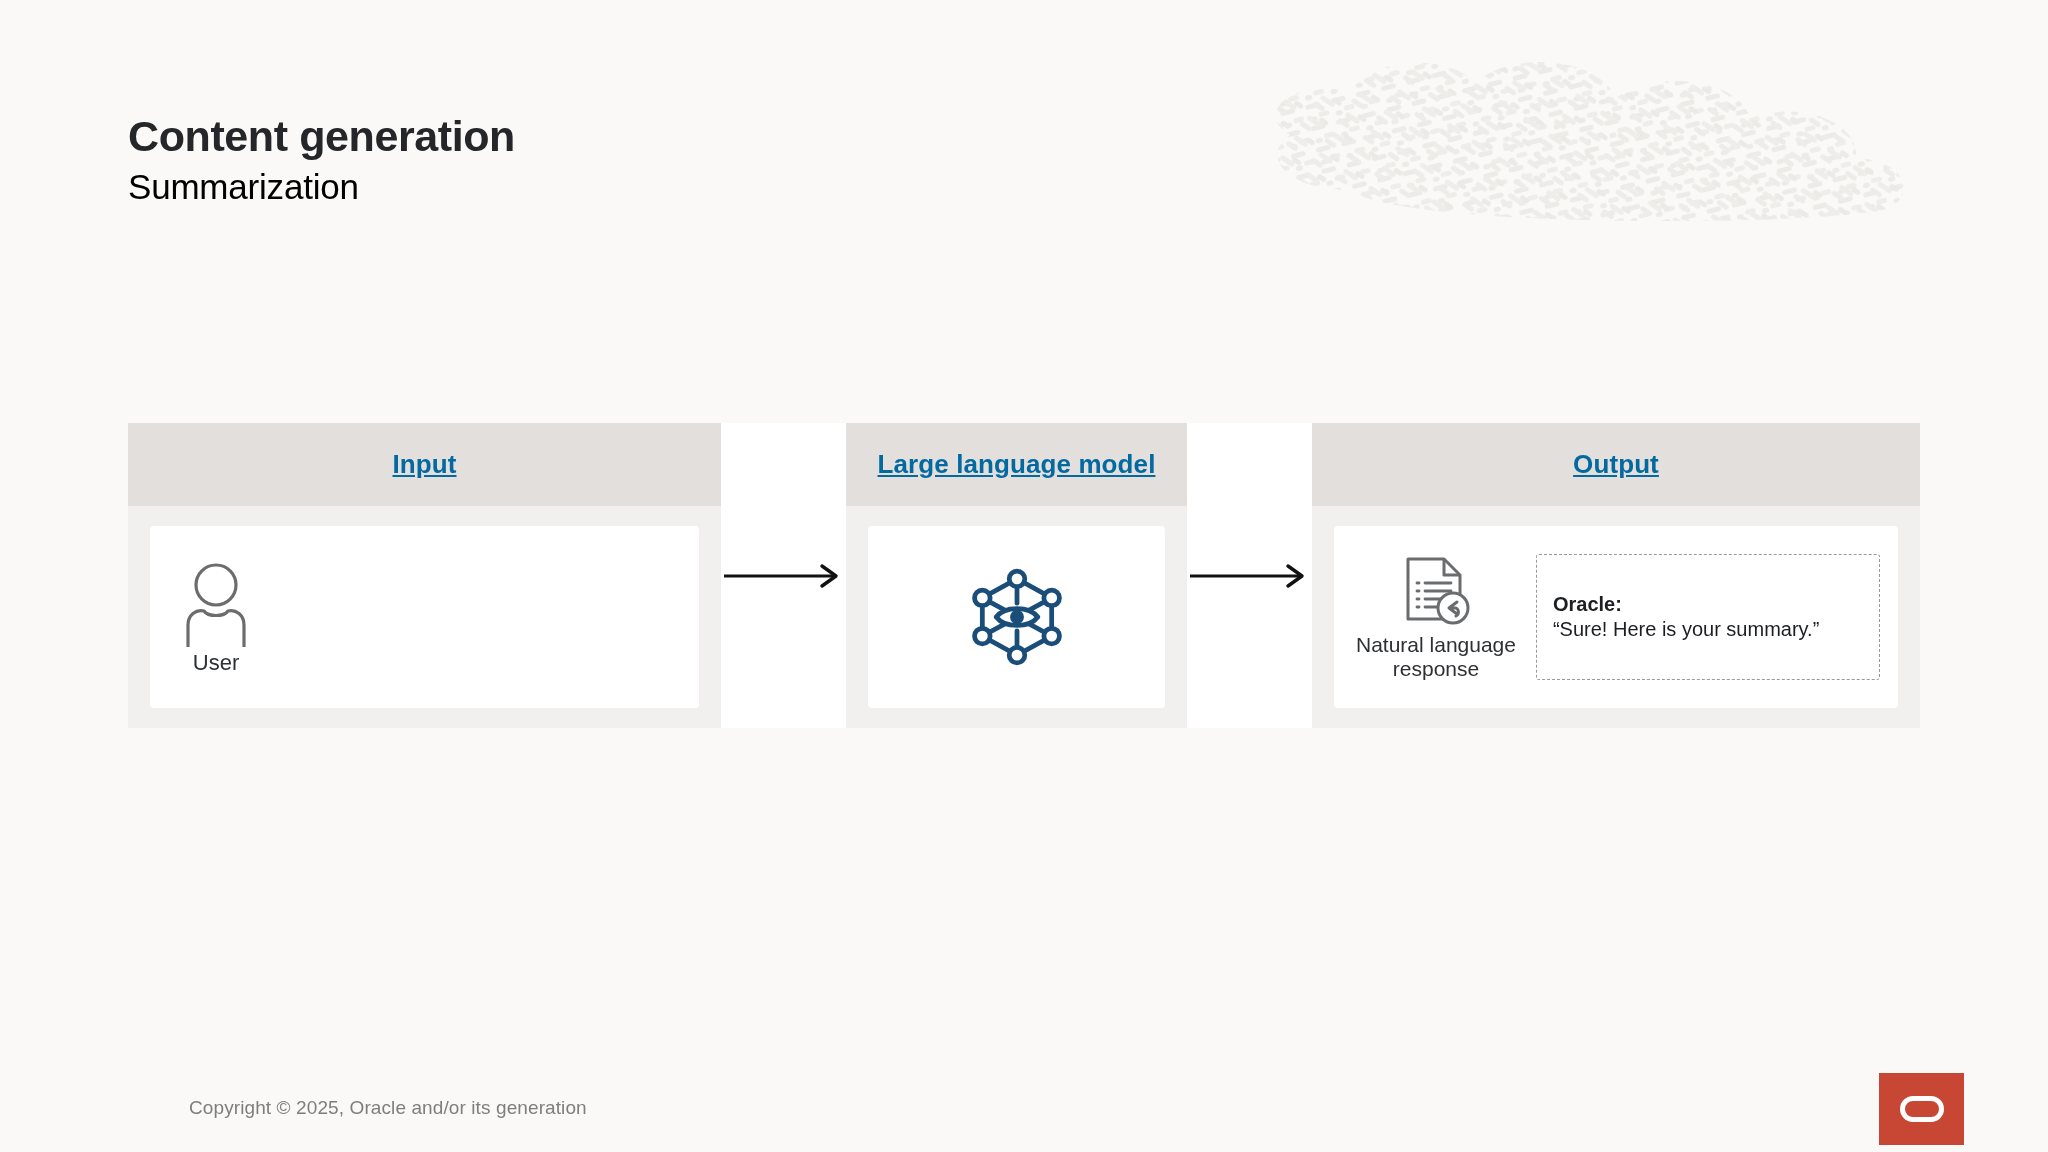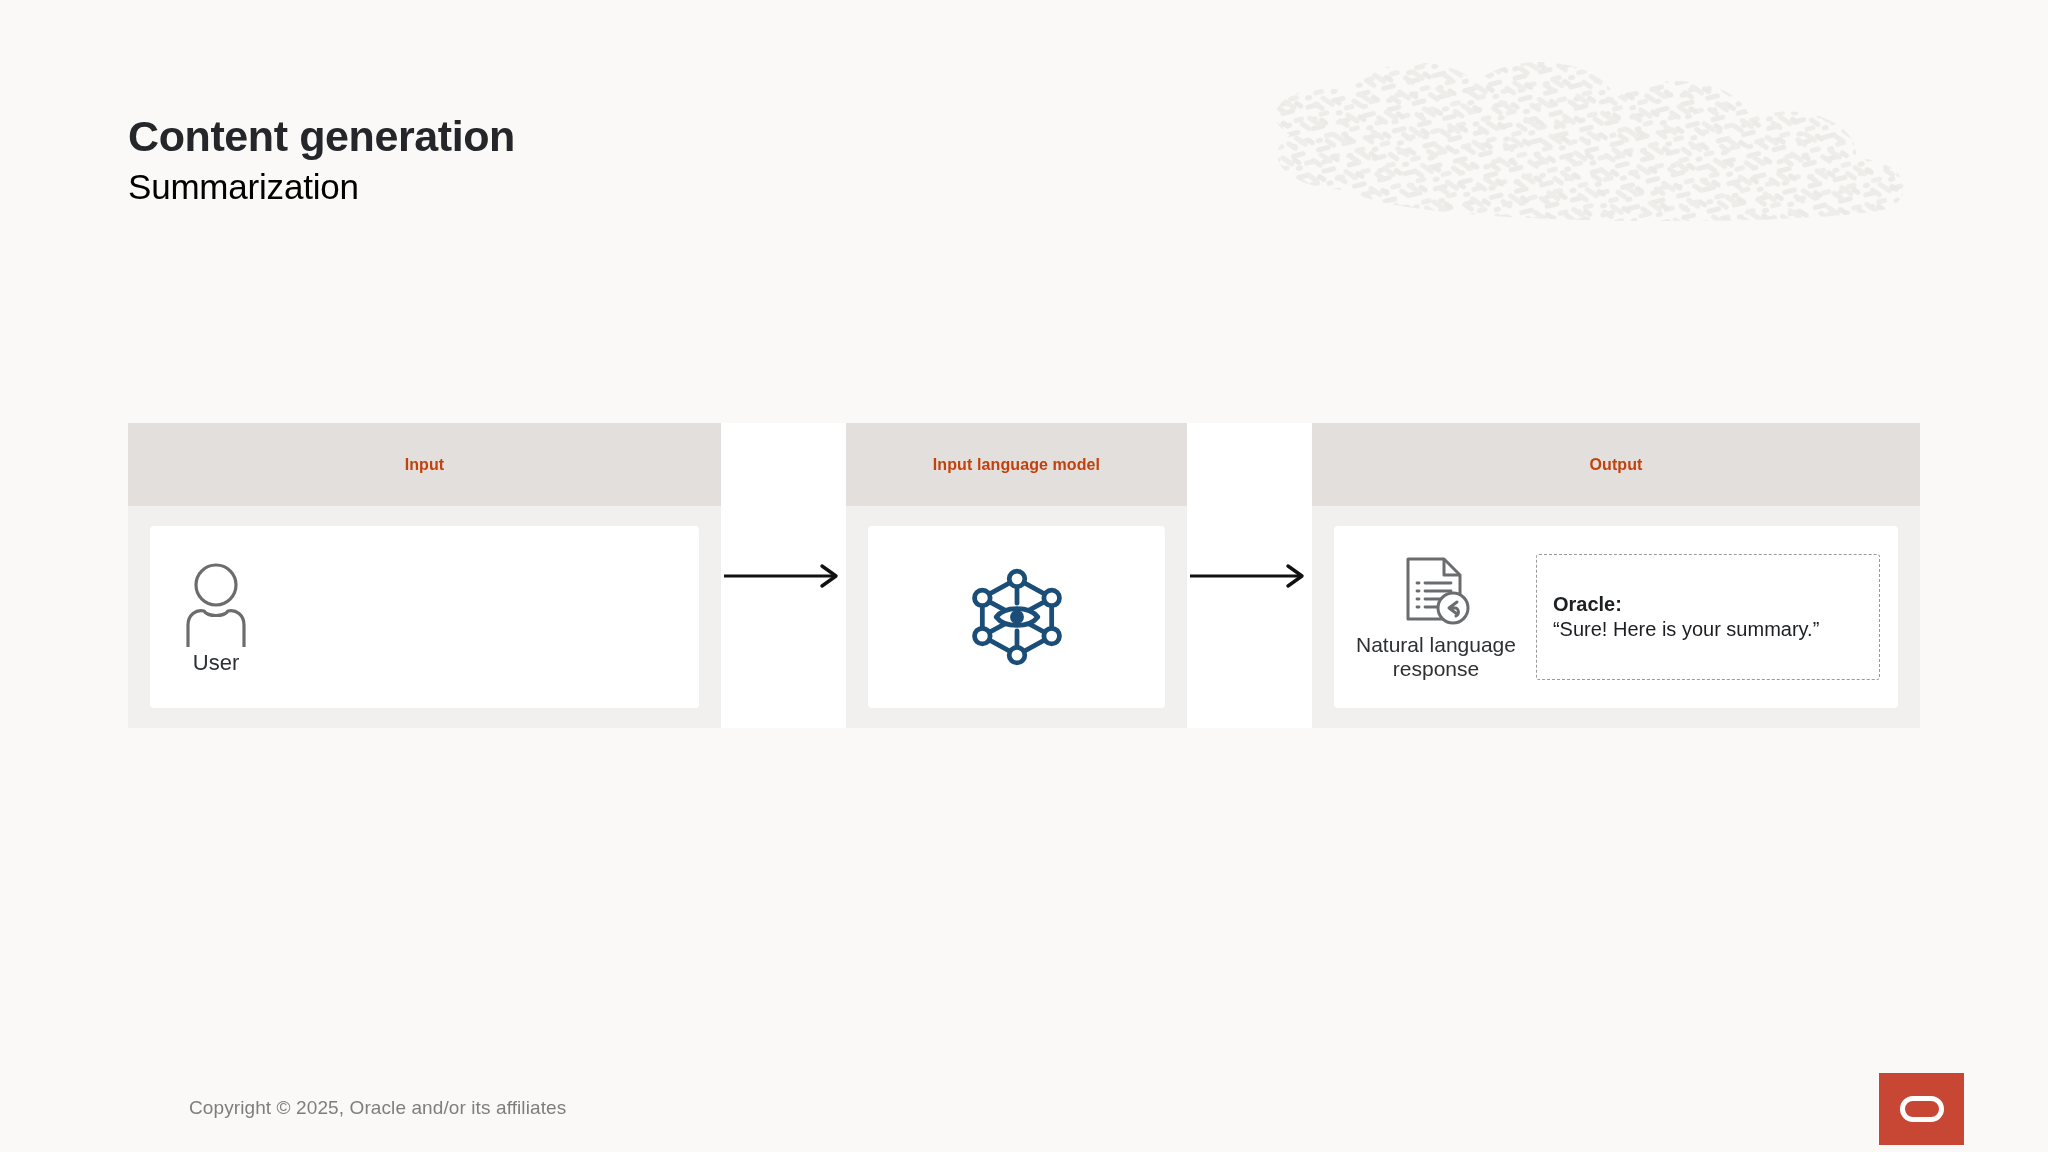--- a/index.html
+++ b/index.html
@@ -79,24 +79,25 @@
 
   .panel-header {
     height: 83px;
     background: #E3DFDC;
     display: flex;
     align-items: center;
     justify-content: center;
     flex: 0 0 auto;
   }
   .panel-header-label {
-    font-size: 16px;
+    font-size: 26px;
     font-weight: 700;
-    color: #c2410c;
+    color: #0369a1;
     letter-spacing: 0.1px;
+    text-decoration: underline;
   }
   .panel-body {
     flex: 1 1 auto;
     background: #F2F0EE;
     display: flex;
     align-items: center;
     justify-content: center;
     padding: 20px 22px;
     box-sizing: border-box;
   }
@@ -246,21 +247,21 @@
 
   <div class="panel-gap">
     <svg class="arrow" viewBox="0 0 120 26">
       <line x1="0" y1="13" x2="110" y2="13" stroke="#111111" stroke-width="3"></line>
       <polyline points="98,3 112,13 98,23" fill="none" stroke="#111111" stroke-width="3.4" stroke-linecap="round" stroke-linejoin="round"></polyline>
     </svg>
   </div>
 
   <div class="panel panel-llm">
     <div class="panel-header">
-      <span class="panel-header-label">Input language model</span>
+      <span class="panel-header-label">Large language model</span>
     </div>
     <div class="panel-body">
       <div class="card card-llm">
         <svg width="104" height="104" viewBox="0 0 120 120">
           <g stroke="#1A4E78" stroke-width="5.5" fill="none" stroke-linecap="round">
 
             <line x1="60" y1="16" x2="20" y2="38"></line>
             <line x1="60" y1="16" x2="100" y2="38"></line>
             <line x1="20" y1="38" x2="20" y2="82"></line>
             <line x1="100" y1="38" x2="100" y2="82"></line>
@@ -332,16 +333,16 @@
           <div class="bubble-label">Oracle:</div>
           <div class="bubble-text">“Sure! Here is your summary.”</div>
         </div>
 
       </div>
     </div>
   </div>
 
 </div>
 
-<div id="footer-copyright">Copyright © 2025, Oracle and/or its affiliates</div>
+<div id="footer-copyright">Copyright © 2025, Oracle and/or its generation</div>
 <div id="oracle-logo">
   <div id="oracle-logo-mark"></div>
 </div>
 
 </body></html>

